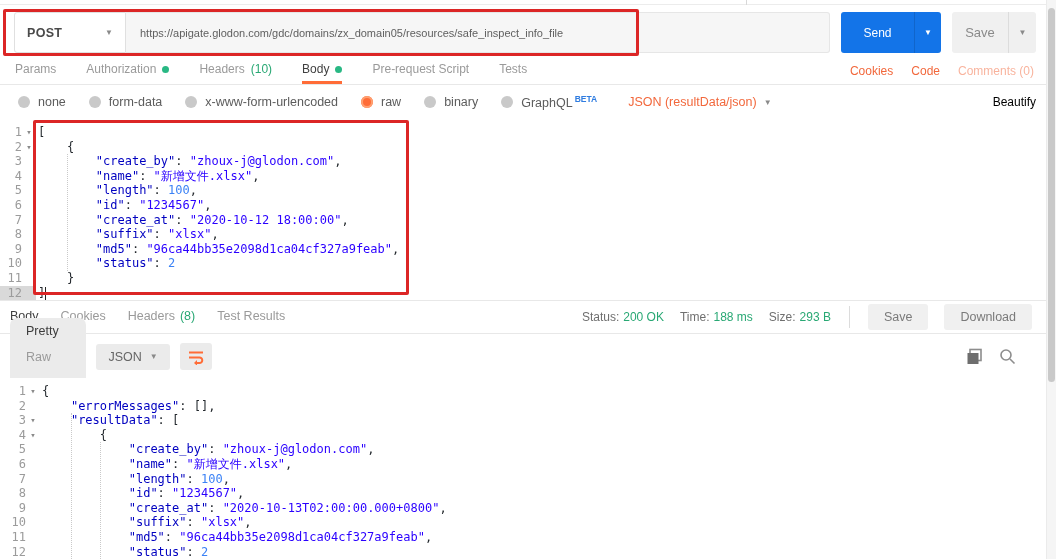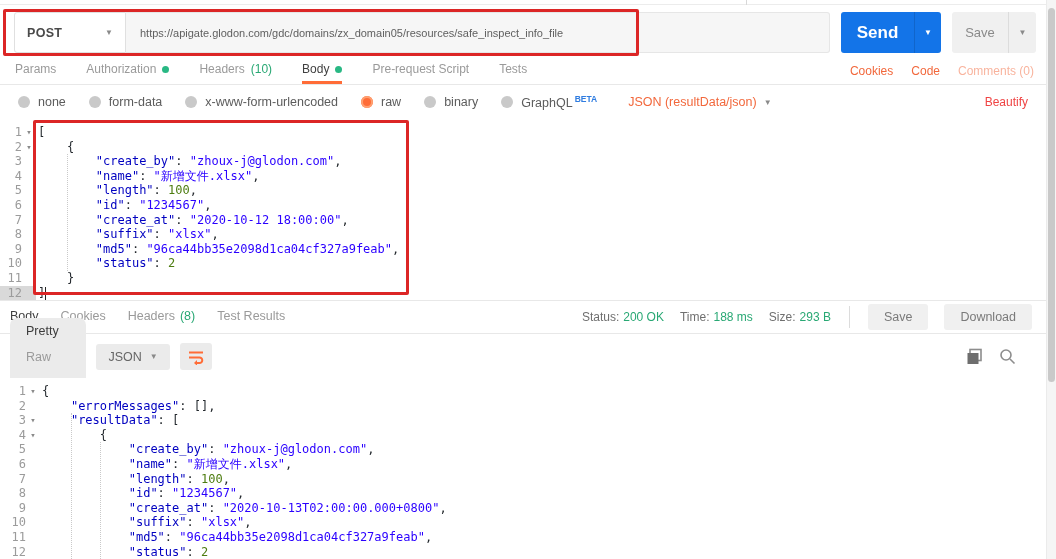--- a/index.html
+++ b/index.html
@@ -15,21 +15,21 @@
   .url-row { position:absolute; top:12px; left:14px; width:1024px; height:41px; display:flex; align-items:stretch; }
   .method-box { width:112px; border:1px solid #e0e0e0; border-radius:3px 0 0 3px; background:#fff;
     display:flex; align-items:center; justify-content:space-between; padding:0 12px; cursor:pointer; }
   .method-label { font-size:12.5px; font-weight:700; color:#4a4a4a; letter-spacing:.3px; }
   .caret { font-size:8px; color:#8a8a8a; }
   .url-field { width:704px; background:#f6f6f6; border:1px solid #e6e6e6; border-left:none;
     border-radius:0 3px 3px 0; display:flex; align-items:center; padding:0 14px; }
   .url-text { font-size:11px; color:#5f5f5f; white-space:nowrap; overflow:hidden; }
   .send-btn { margin-left:11px; width:100px; border-radius:3px; background:#1374e8; color:#fff;
     display:flex; align-items:stretch; overflow:hidden; cursor:pointer; }
-  .send-main { flex:1; display:flex; align-items:center; justify-content:center; font-size:17px; font-weight:700;text-align:center; }
+  .send-main { flex:1; display:flex; align-items:center; justify-content:center; font-size:12px; font-weight:400;text-align:center; }
   .send-caret { width:27px; display:flex; align-items:center; justify-content:center; border-left:1px solid rgba(0,0,0,.12); }
   .send-caret .caret { color:#fff; }
   .save-btn { margin-left:11px; width:84px; border-radius:3px; background:#f0f0f0;
     display:flex; align-items:stretch; overflow:hidden; cursor:pointer; }
   .save-main { flex:1; display:flex; align-items:center; justify-content:center; font-size:13px; color:#8a8a8a; }
   .save-caret { width:28px; display:flex; align-items:center; justify-content:center; border-left:1px solid #dcdcdc; }
 
   
   .req-tabs-row { position:absolute; top:57px; left:0; width:1046px; height:28px;
     border-bottom:1px solid #e8e8e8; display:flex; align-items:stretch; padding:0 12px 0 15px; }
@@ -45,39 +45,39 @@
   
   .radio-row { position:absolute; top:85px; left:0; width:1046px; height:34px;
     display:flex; align-items:center; padding:0 10px 0 18px; }
   .radio-opt { display:flex; align-items:center; gap:8px; margin-right:23px; cursor:pointer; }
   .radio-dot { width:12px; height:12px; border-radius:50%; background:#c9c9c9; }
   .radio-opt.selected .radio-dot { background:#ff6c37; box-shadow:inset 0 0 0 2px #ffa071; }
   .radio-label { font-size:12.5px; color:#5c5c5c; }
   .beta-tag { font-size:8.5px; font-weight:700; color:#2f7ce0; vertical-align:super; margin-left:2px; }
   .ctype-select { display:flex; align-items:center; gap:7px; margin-left:8px; cursor:pointer; }
   .ctype-label { font-size:12.5px; color:#f2683c; }
-  .beautify { margin-left:auto; margin-right:8px; font-size:12px; color:#ef4444; cursor:pointer; }
+  .beautify { margin-left:auto; font-size:12px; color:#000000; cursor:pointer; }
 
   
   .editor { position:absolute; left:0; width:1046px; background:#fff; overflow:hidden;
     font-family:"DejaVu Sans Mono","Liberation Mono",monospace; font-size:12px; line-height:14.6px; padding-top:6px; }
   .editor.request { top:119px; height:181px; }
   .editor.response { top:378px; height:181px; }
   .code-line { display:flex; white-space:pre; height:14.6px; }
   .gut { display:flex; flex:0 0 auto; }
   .editor.request .lnum { width:22px; }
   .editor.response .lnum { width:26px; }
   .lnum { text-align:right; color:#9b9b9b; }
   .fold { width:14px; text-align:center; color:#8a8a8a; font-size:9px; line-height:14.6px; cursor:pointer; }
   .gut.active { background:#d9d9d9; }
   .code { padding-left:2px; }
   .tk-p { color:#24292e; }
   .tk-k { color:#0000c0; }
   .tk-s { color:#2a00ff; }
-  .tk-n { color:#4d7c0f; }
+  .tk-n { color:#3b82f6; }
   .cursor { display:inline-block; width:1px; height:13px; background:#222; vertical-align:middle; }
   .indent-guide { position:absolute; border-left:1px dotted #c9c9c9; width:0; }
 
   
   .anno { position:absolute; border:3px solid #dc2626; border-radius:2px; pointer-events:none; z-index:50; }
   .anno.box-url { left:3px; top:9px; width:636px; height:47px; }
   .anno.box-body { left:33px; top:120px; width:376px; height:175px; }
 
   
   .resp-header { position:absolute; top:300px; left:0; width:1046px; height:34px;

